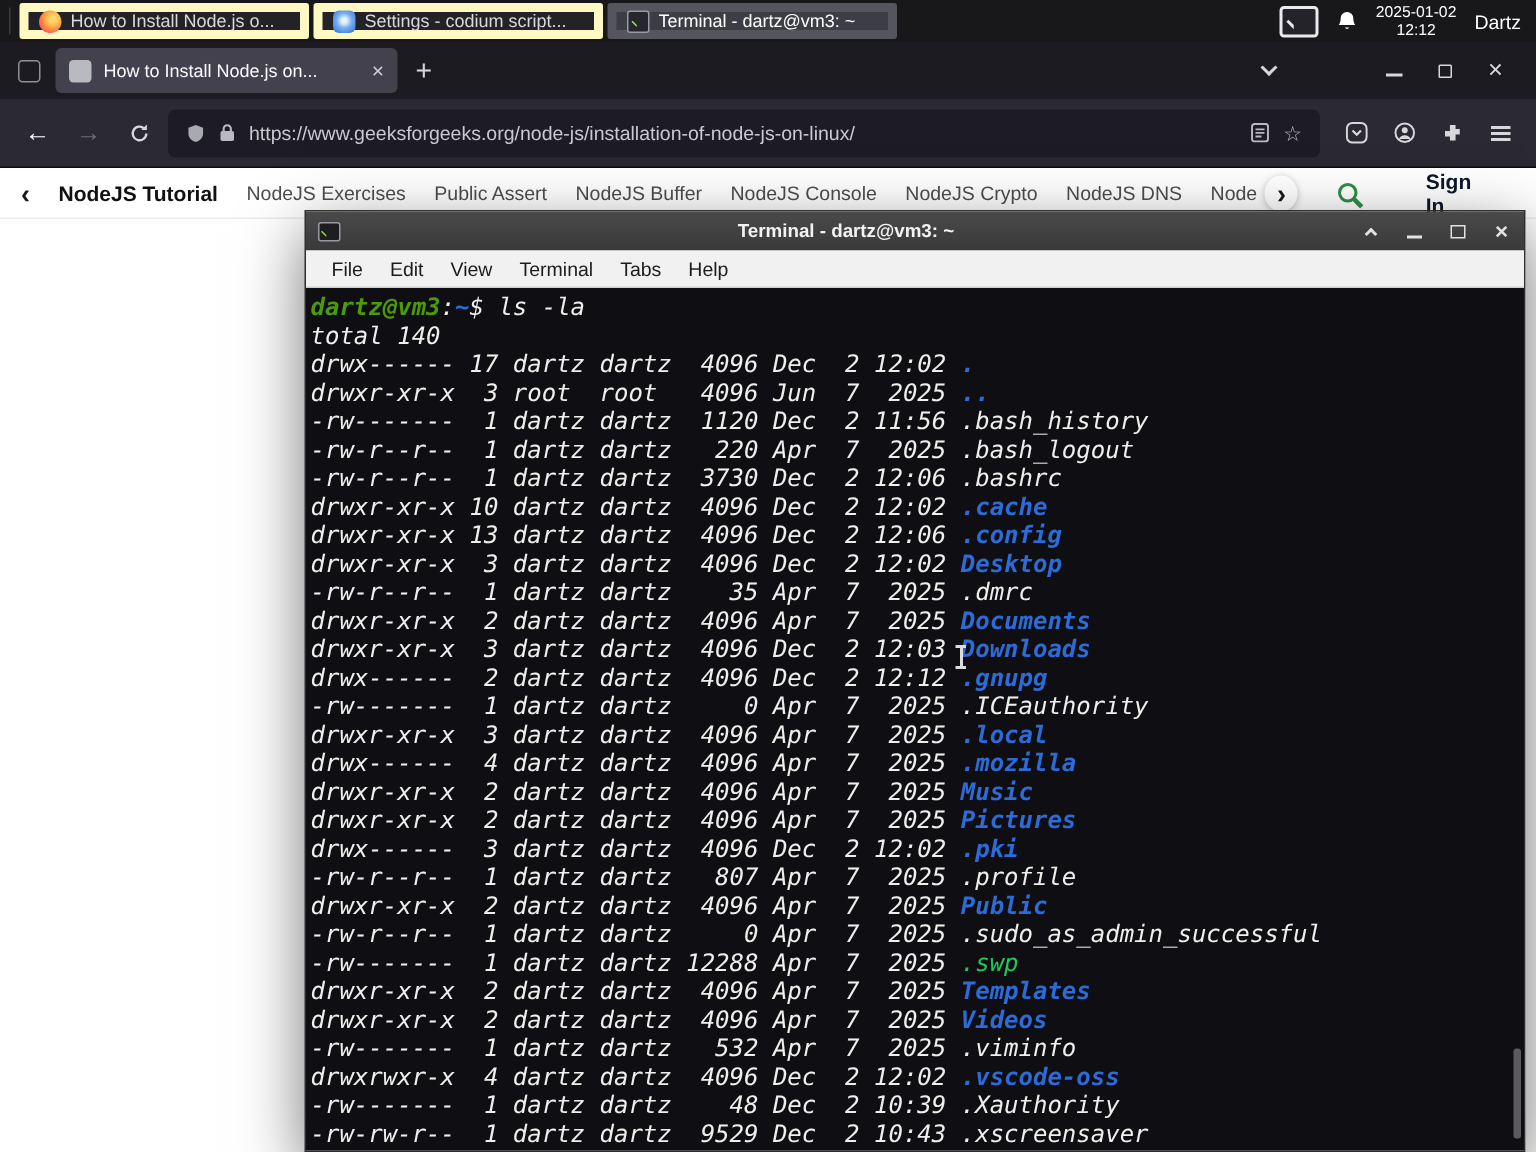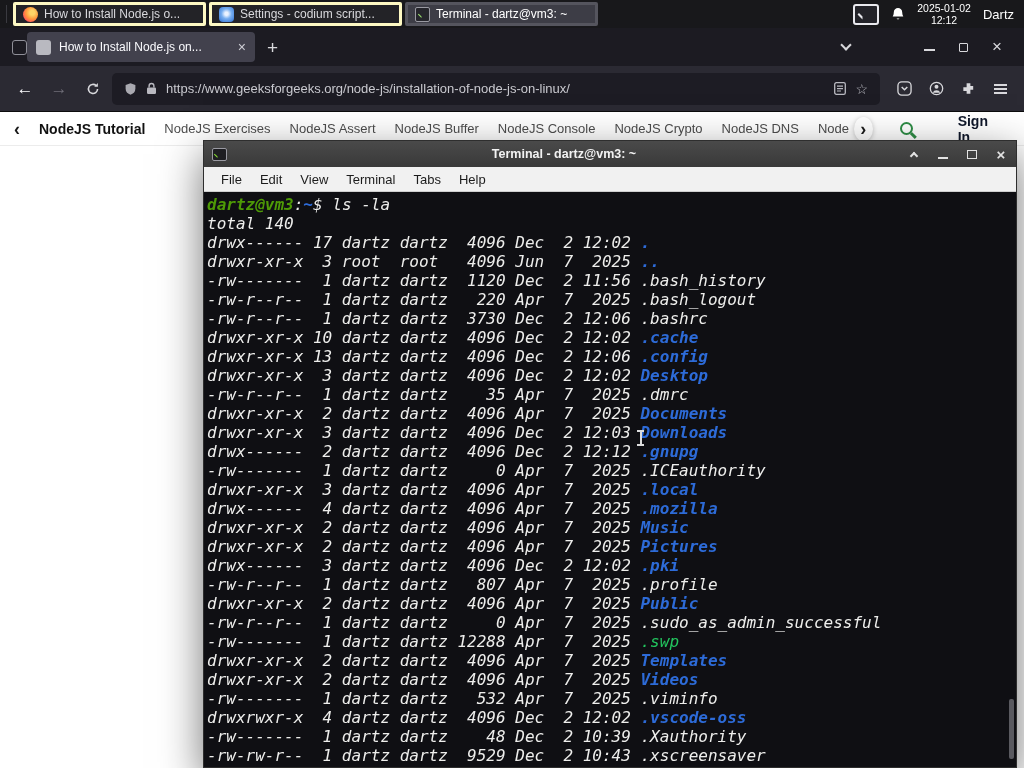--- a/index.html
+++ b/index.html
@@ -9,21 +9,21 @@
 
   
   .panel { position:absolute; top:0; left:0; right:0; height:28px; background:#18181b;
            display:flex; align-items:center; color:#fff; z-index:60; }
   .apps { display:flex; align-items:center; gap:7px; padding:0 10px; height:100%; font-size:13px; cursor:default; }
   .apps-icon { width:16px; height:16px; border-radius:4px;
                background:radial-gradient(circle at 35% 30%, #cfe6ff 10%, #5aa0e8 45%, #1e66c7 100%); }
   .pdiv { width:1px; height:18px; background:#3a3a40; margin:0 6px; }
   .tasks { display:flex; align-items:center; gap:3px; height:100%; }
   .task { display:flex; align-items:center; gap:6px; width:193px; height:24px; padding:0 7px;
-          background:#232327; border:3px solid #fef9c3; border-radius:2px; font-size:12px; color:#d9d9dd; }
+          background:#232327; border:6px solid #fef9c3; border-radius:2px; font-size:12px; color:#d9d9dd; }
   .task.active { background:#3d3d46; border-color:#55555e; color:#fff; }
   .task-label { white-space:nowrap; overflow:hidden; }
   .ticon { flex:0 0 auto; width:15px; height:15px; }
   .ticon.ff { border-radius:50%;
               background:radial-gradient(circle at 62% 38%, #ffd567 18%, #ff9a3c 48%, #ff4f5e 78%, #b5007f 100%); }
   .ticon.set { border-radius:4px;
                background:radial-gradient(circle at 50% 45%, #eaf2ff 15%, #77aef0 45%, #2f6fd0 100%); }
   .ticon.term-i { background:#26262c; border:1px solid #9a9aa2; border-radius:2px; position:relative; }
   .ticon.term-i::after { content:""; position:absolute; left:3px; top:4px; width:4px; height:4px;
                          border-left:1.5px solid #9fe870; border-bottom:1.5px solid transparent; transform:rotate(-45deg); }
@@ -32,21 +32,21 @@
   .sys-term::after { content:""; position:absolute; left:4px; top:5px; width:5px; height:5px;
                      border-left:2px solid #e9e9ee; border-bottom:2px solid transparent; transform:rotate(-45deg); }
   .bell { display:flex; align-items:center; }
   .clock { text-align:center; font-size:10.5px; line-height:12px; color:#fff; }
   .user { font-size:13px; }
 
   
   .ff-tabbar { position:absolute; top:28px; left:0; right:0; height:38px; background:#1c1b22;
                display:flex; align-items:center; z-index:10; }
   .ffview { width:15px; height:15px; margin-left:12px; border:1.5px solid #8f8f98; border-radius:3px; }
-  .tab { width:228px; height:30px; background:#42414d; border-radius:4px;
+  .tab { margin-left:10px; width:228px; height:30px; background:#42414d; border-radius:4px;
          display:flex; align-items:center; gap:8px; padding:0 9px; color:#fbfbfe; font-size:12px; }
   .favicon { flex:0 0 auto; width:15px; height:15px; border-radius:3px; background:#b9b9c0; }
   .tab-title { flex:1; white-space:nowrap; overflow:hidden; }
   .tab-close { color:#cfcfd6; font-size:14px; line-height:1; }
   .newtab { margin-left:12px; color:#d8d8dc; font-size:19px; line-height:1; }
   .tabbar-right { margin-left:auto; display:flex; align-items:center; padding-right:14px; }
   .chev-down { width:8px; height:8px; border-right:2px solid #d8d8dc; border-bottom:2px solid #d8d8dc;
                transform:rotate(45deg); margin-top:-4px; margin-right:58px; }
   .win-min, .win-restore, .win-close { display:flex; align-items:center; justify-content:center;
                width:26px; height:26px; margin-left:8px; }
@@ -200,21 +200,21 @@
     </span>
     <span class="tool-ico hamburger">
         <i></i>
       </span>
   </div>
 
   <div class="sitenav">
     <span class="chev">‹</span>
     <span class="nav-item first">NodeJS Tutorial</span>
     <span class="nav-item">NodeJS Exercises</span>
-    <span class="nav-item">NodeJS Assert</span>
+    <span class="nav-item">Public Assert</span>
     <span class="nav-item">NodeJS Buffer</span>
     <span class="nav-item">NodeJS Console</span>
     <span class="nav-item">NodeJS Crypto</span>
     <span class="nav-item">NodeJS DNS</span>
     <span class="nav-item">Node</span>
     <span class="chev right">›</span>
     <span class="mag"></span>
     <span class="signin">Sign In</span>
   </div>
 

